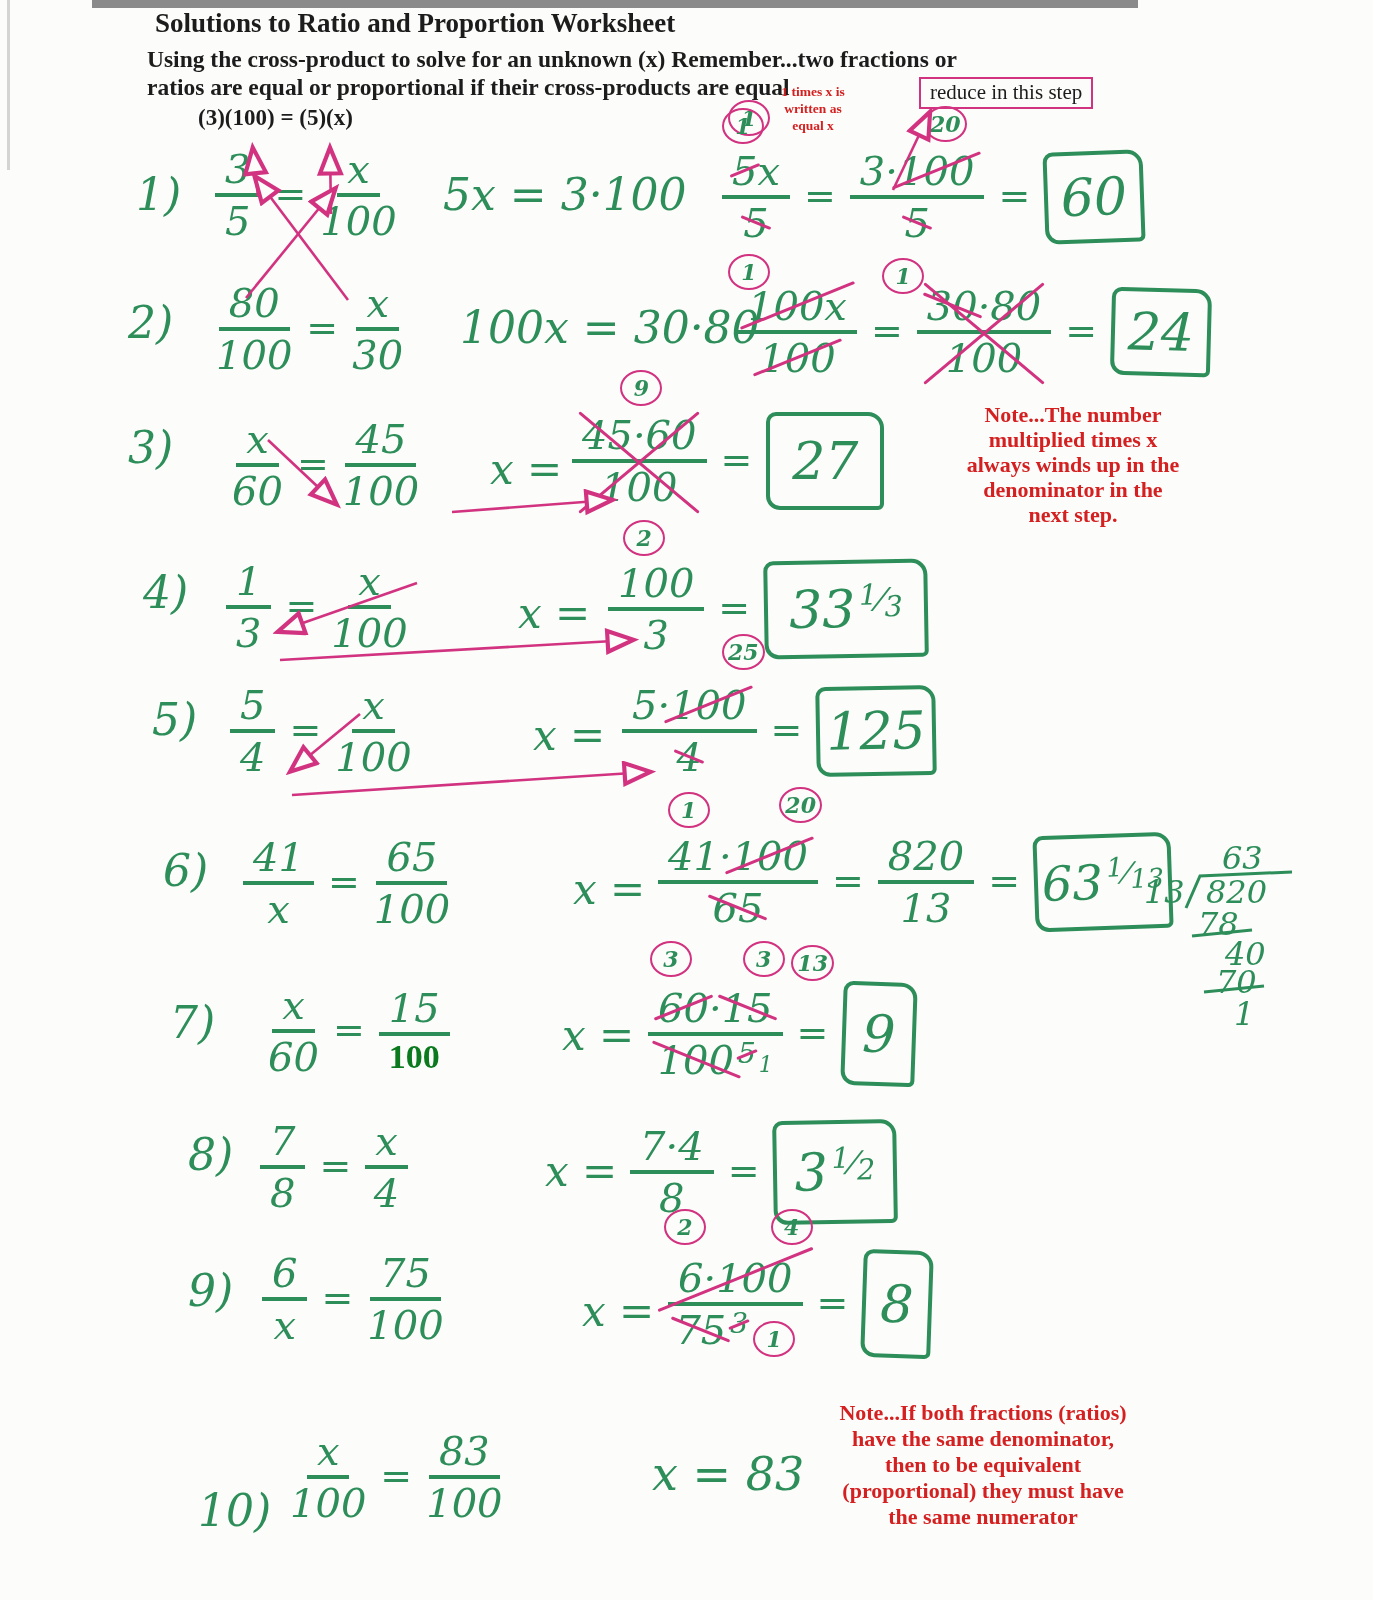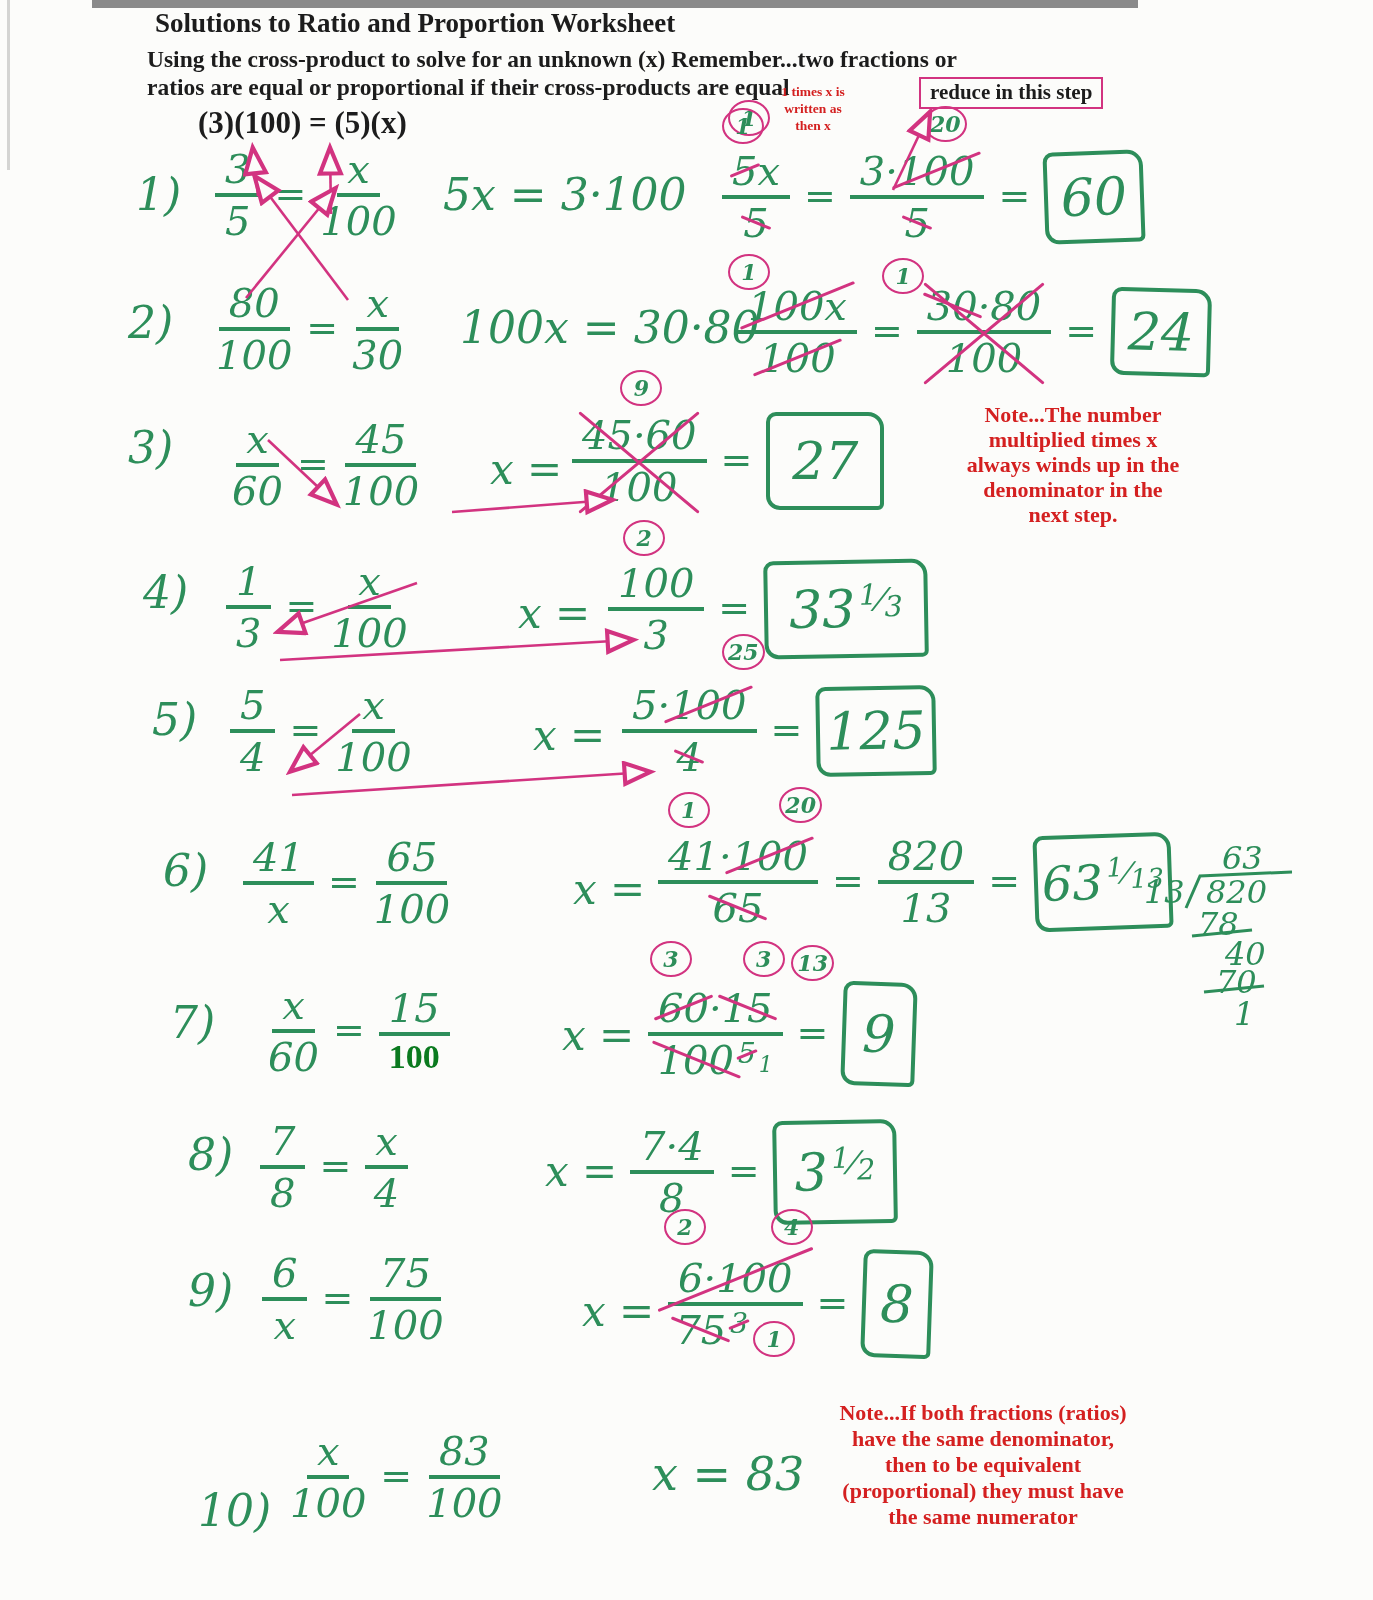--- a/index.html
+++ b/index.html
@@ -17,21 +17,21 @@
   .scan-edge{position:absolute;background:#d4d4d2;}
 
   
   .ptitle{position:absolute;color:var(--ink);font-weight:bold;white-space:nowrap;}
 
   
   .rednote{position:absolute;color:var(--red);font-weight:bold;text-align:center;}
   .rednote div{white-space:nowrap;}
 
   .reduce-box{position:absolute;border:2px solid var(--pink);color:var(--ink);
-    font-weight:bold;font-size:21px;padding:1px 9px 2px;background:var(--paper);white-space:nowrap;}
+    font-weight:normal;font-size:21px;padding:1px 9px 2px;background:var(--paper);white-space:nowrap;}
 
   
   .hw{font-family:"DejaVu Serif",serif;font-style:italic;color:var(--green);line-height:1.05;}
   .cluster{position:absolute;display:flex;align-items:center;}
   .plabel{position:absolute;font-size:44px;}
   .pre{position:absolute;font-size:42px;white-space:nowrap;}
   .stept{position:absolute;font-size:44px;white-space:nowrap;}
   .eq{margin:0 14px;font-size:38px;}
 
   .frac{display:inline-flex;flex-direction:column;align-items:center;text-align:center;font-size:40px;}
@@ -80,26 +80,26 @@
 <body>
 
 <div class="sheet">
 
   <div class="scan-strip" style="left:92px;top:0;width:1046px;height:8px;"></div>
   <div class="scan-edge" style="left:7px;top:0;width:3px;height:170px;"></div>
 
   <div class="ptitle" style="left:155px;top:8px;font-size:27px;">Solutions to Ratio and Proportion Worksheet</div>
   <div class="ptitle" style="left:147px;top:74px;font-size:23.5px;">ratios are equal or proportional if their cross-products are equal</div>
   <div class="ptitle" style="left:147px;top:46px;font-size:23.5px;">Using the cross-product to solve for an unknown (x)  Remember...two fractions or</div>
-  <div class="ptitle" style="left:198px;top:105px;font-size:31px;">(3)(100) = (5)(x)</div>
+  <div class="ptitle" style="left:198px;top:105px;font-size:23px;">(3)(100) = (5)(x)</div>
 
   <div class="rednote" style="left:760px;top:83px;width:106px;font-size:13.5px;line-height:17px;">
     <div>1 times x is</div>
     <div>written as</div>
-    <div>then x</div>
+    <div>equal x</div>
   </div>
   <div class="reduce-box" style="left:919px;top:77px;">reduce in this step</div>
   <span class="badge abs" style="left:728px;top:100px;">1</span>
   <span class="badge abs" style="left:924px;top:106px;">20</span>
 
   <div class="plabel hw" style="left:136px;top:172px;">1)</div>
   <div class="cluster hw" style="left:215px;top:148px;">
     <span class="frac">
         <span class="fr-n">3</span>
         <span class="fr-d">5</span>

